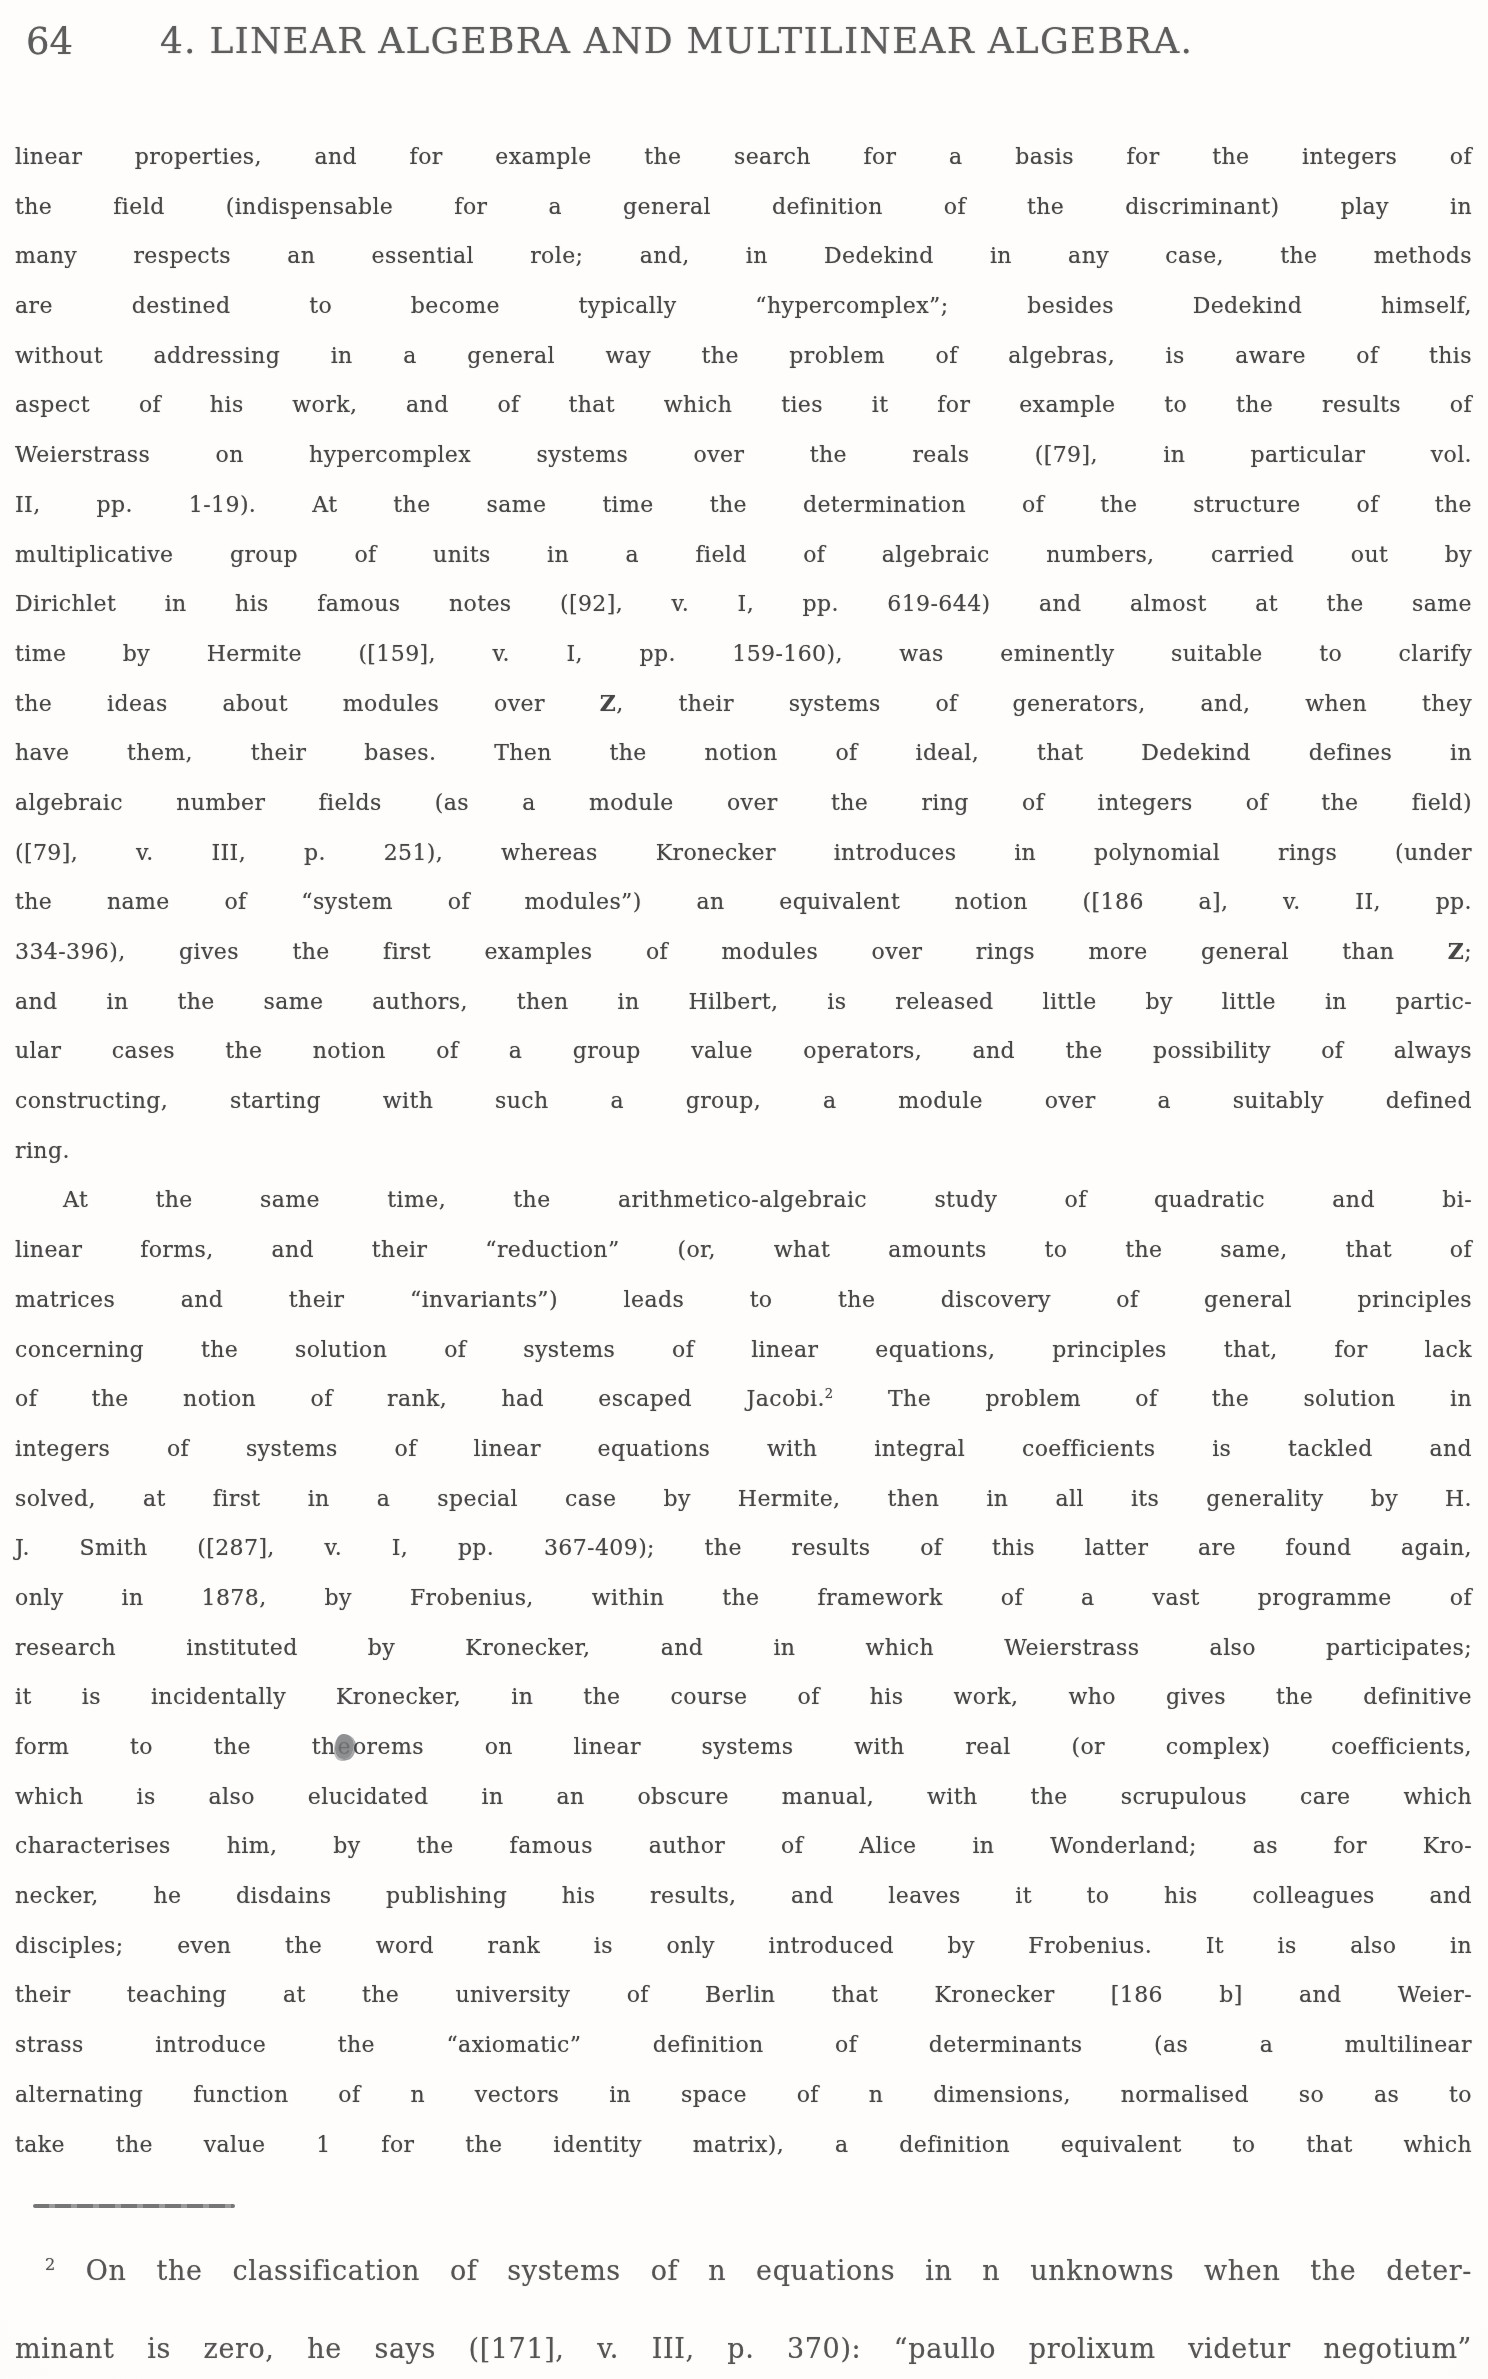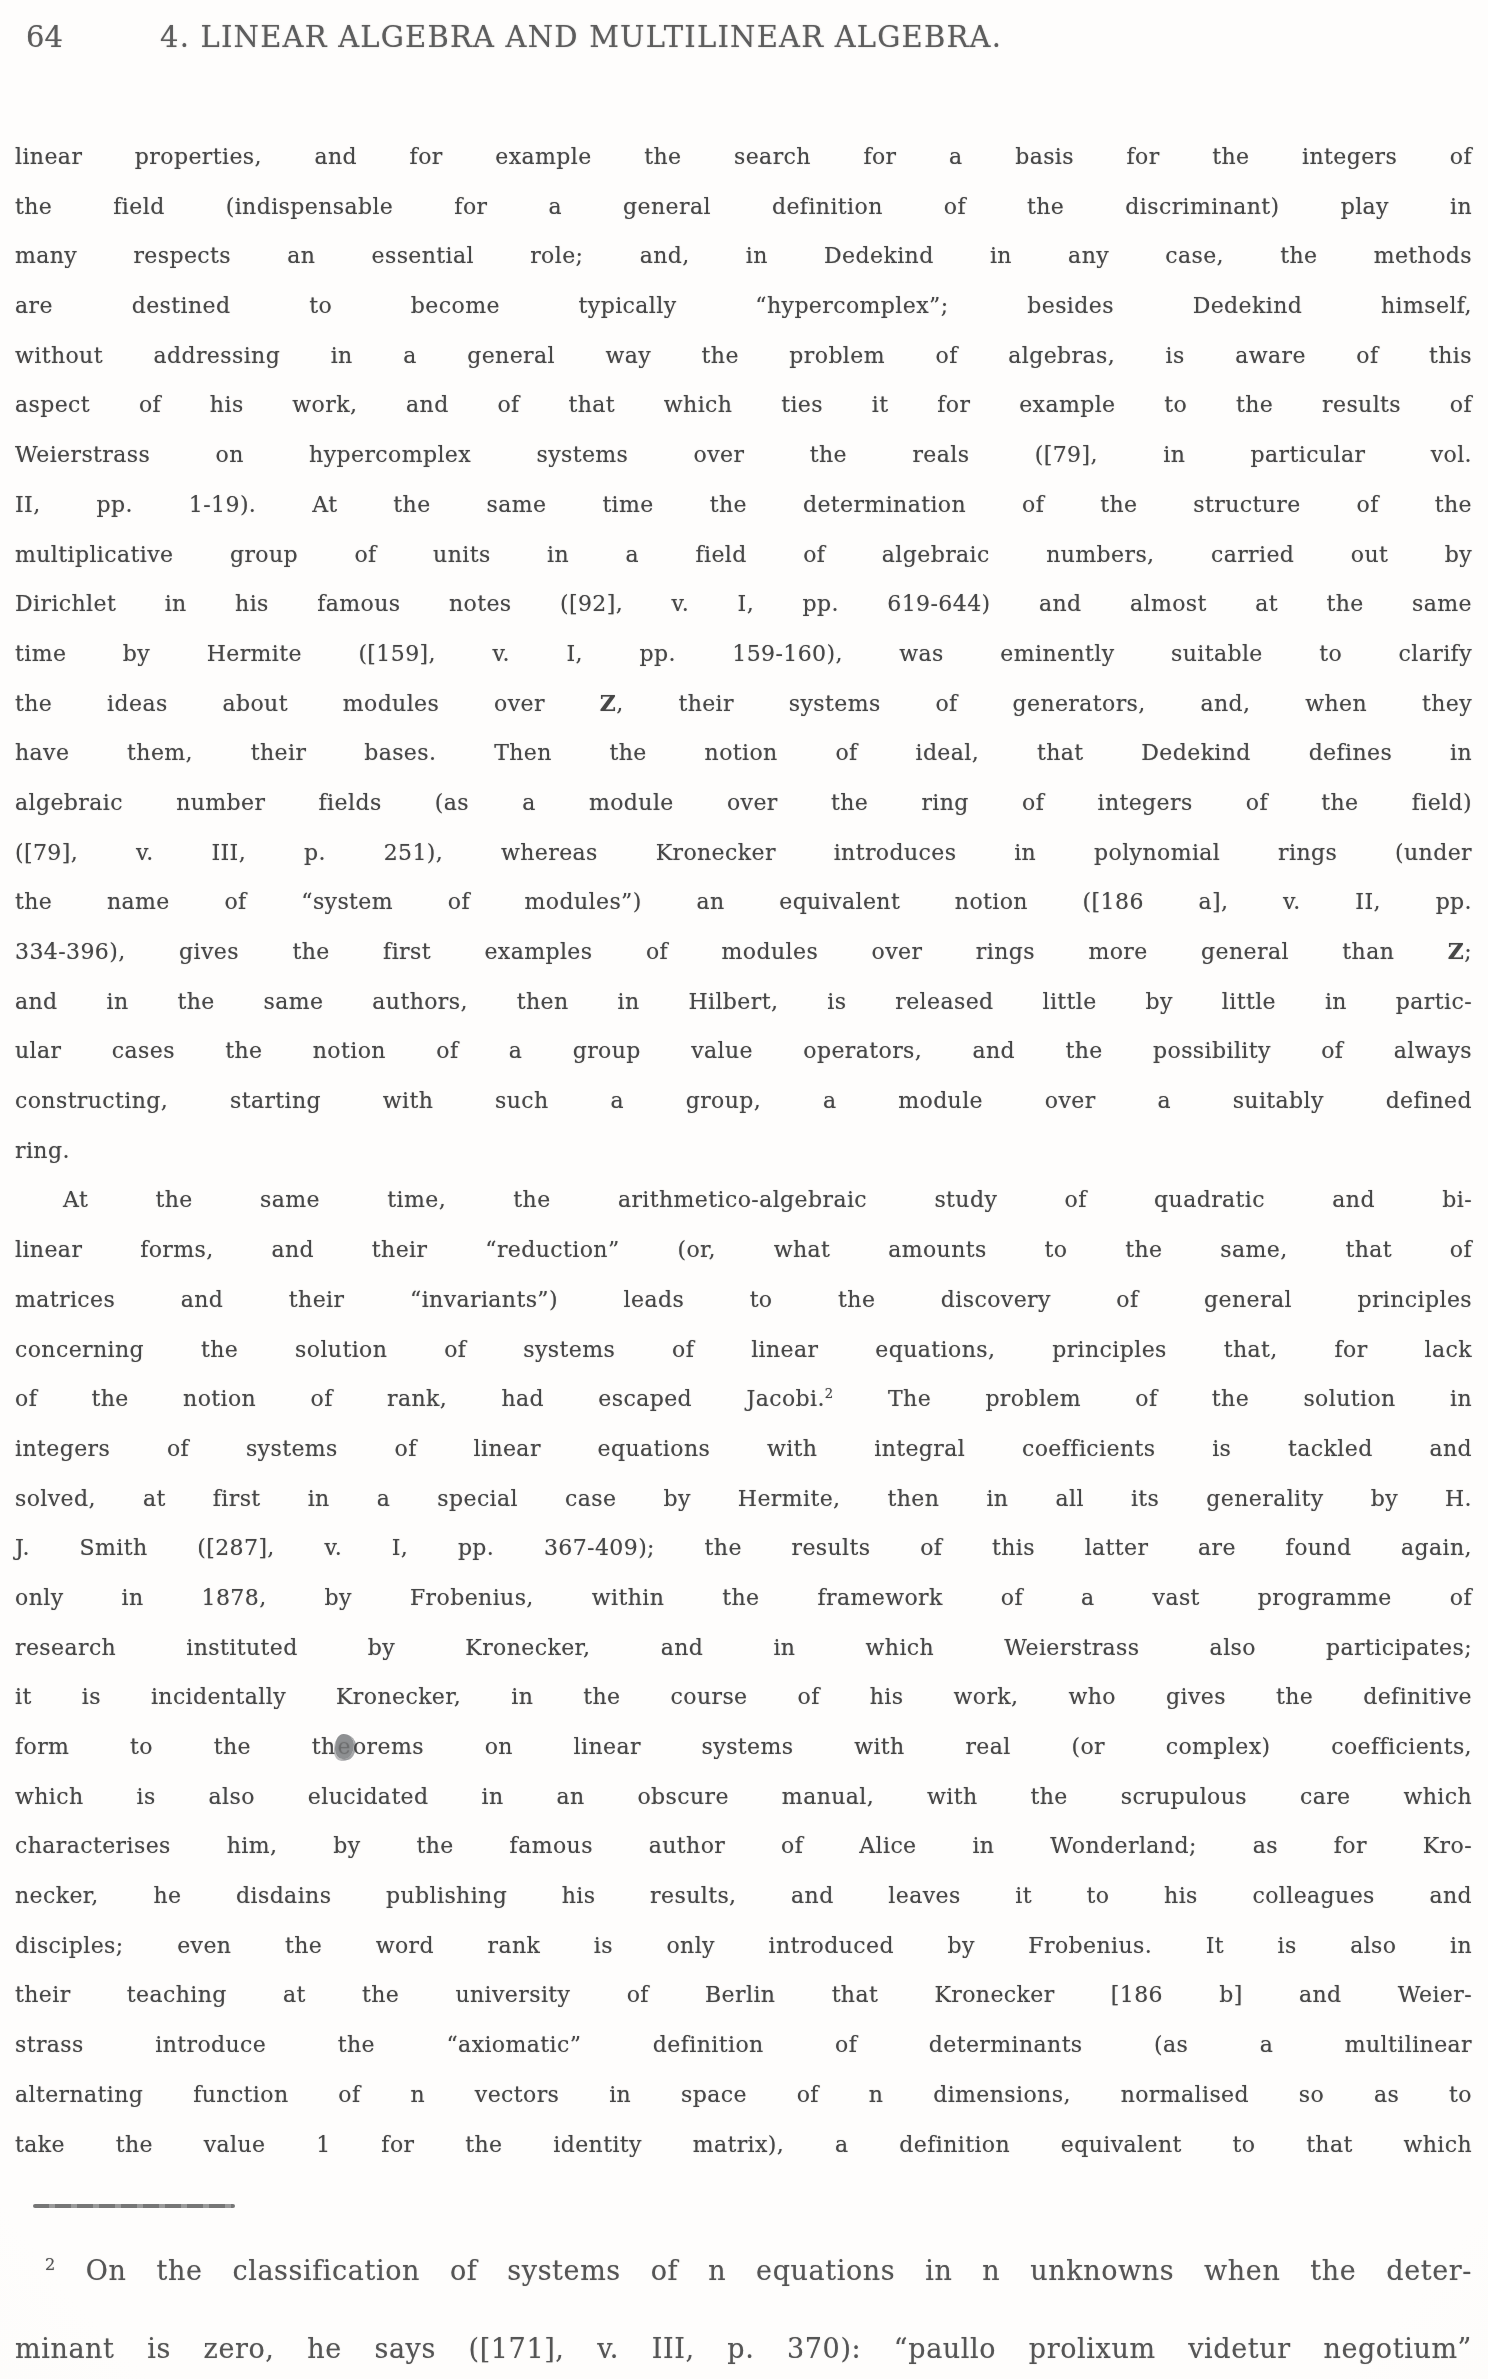--- a/index.html
+++ b/index.html
@@ -14,26 +14,26 @@
     margin: 0 auto;
     background:
       radial-gradient(ellipse 120% 110% at 50% 45%, #fefdfc 60%, #f6f5f1 100%);
     color: #474747;
     overflow: hidden;
   }
   
   .running-head { position: absolute; top: 16px; left: 0; right: 0; height: 44px; }
   .page-number {
     position: absolute; left: 26px; top: 4px;
-    font-size: 29px; color: #5d5d5d;
+    font-size: 37px; color: #5d5d5d;
     text-shadow: 0 0 1px rgba(90,90,90,.6);
   }
   .running-title {
     position: absolute; left: 160px; top: 4px;
-    font-size: 29px; letter-spacing: 1.2px; color: #5d5d5d;
+    font-size: 36px; letter-spacing: 1.2px; color: #5d5d5d;
     white-space: nowrap;
     text-shadow: 0 0 1.2px rgba(90,90,90,.55);
   }
   
   .body-text {
     position: absolute; top: 132px; left: 15px; width: 1457px;
   }
   .ln {
     font-size: 22px;
     line-height: 49.7px;

